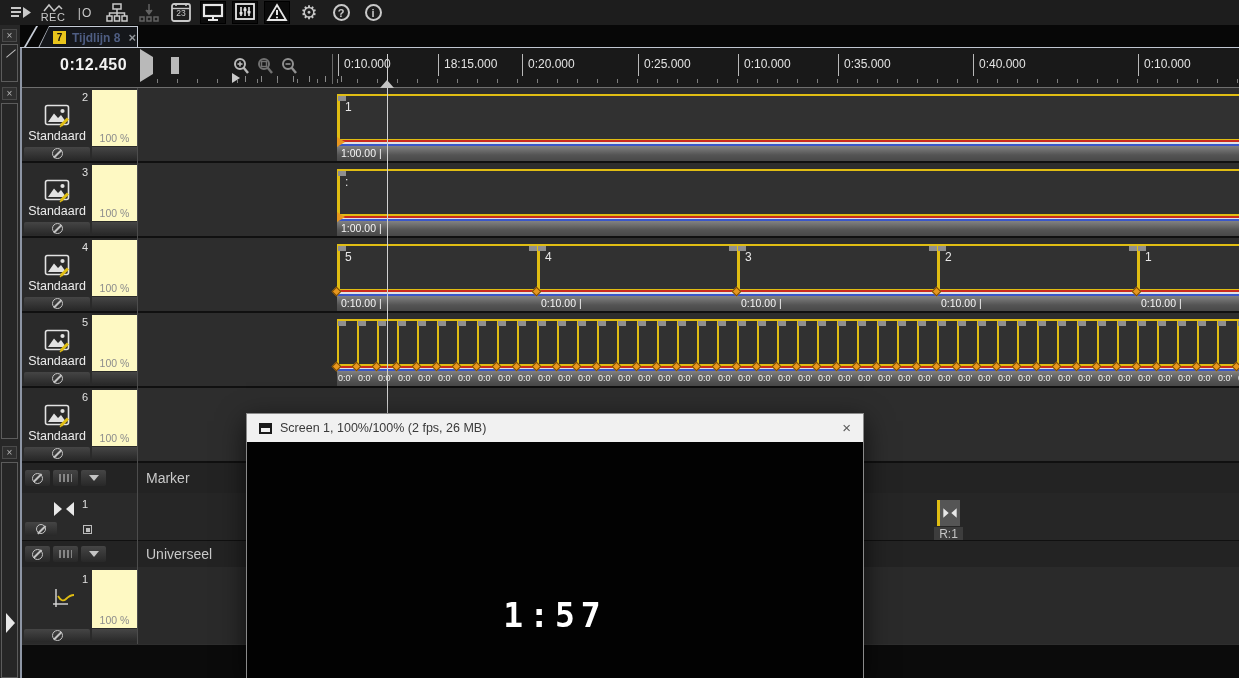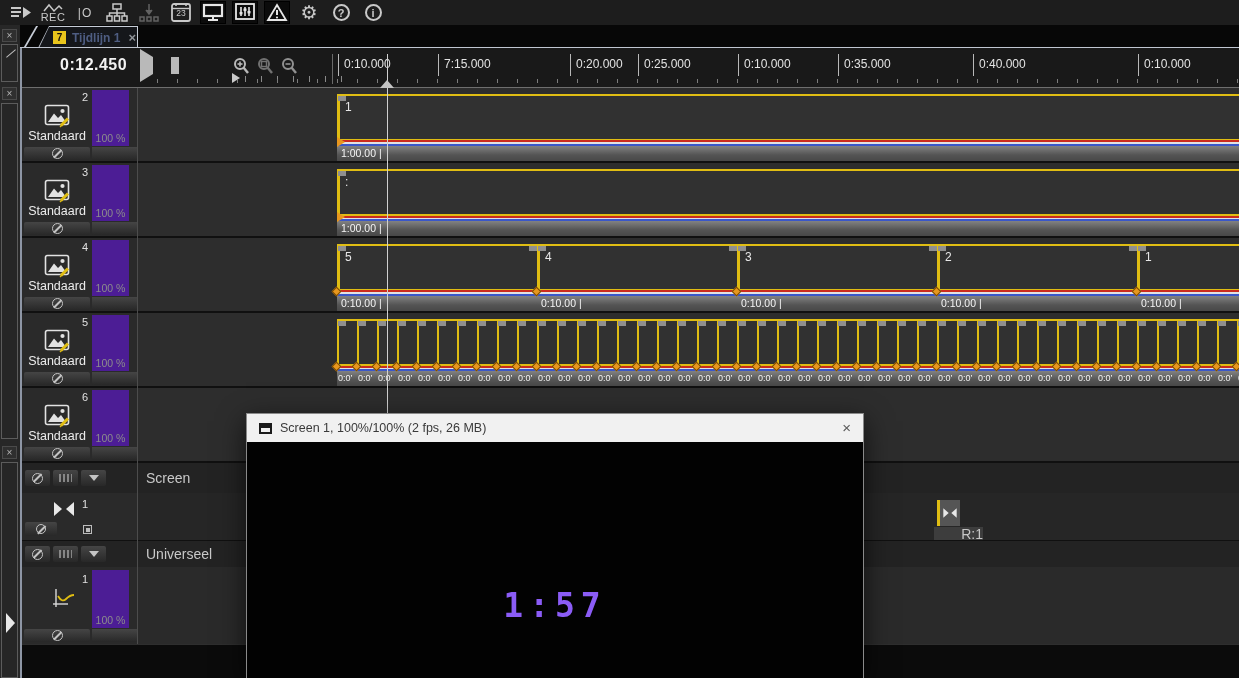--- a/index.html
+++ b/index.html
@@ -52,21 +52,21 @@
   .ruler-major span { position:absolute; left:5px; top:3px; font-size:12px; color:#e3e3e3; white-space:nowrap; }
   .ruler-minors { position:absolute; left:138px; top:31px; width:1101px; height:4px; background:repeating-linear-gradient(to right,transparent 0 19px,#7d7d7d 19px 20px); }
 
   
   .tracks-bg { position:absolute; left:22px; top:88px; width:1217px; height:556px; background:#101010; }
   .col-sep { position:absolute; left:137px; top:88px; width:1px; height:556px; background:#4c4c4c; }
   .t-header { position:absolute; left:22px; width:115px; height:73px; background:#2a2a2a; }
   .t-num { position:absolute; right:49px; top:3px; font-size:11px; color:#e0e0e0; }
   .t-icon { position:absolute; left:22px; top:16px; }
   .t-label { position:absolute; left:0; top:41px; width:70px; text-align:center; font-size:12.5px; color:#ececec; }
-  .t-fader { position:absolute; left:70px; top:2px; width:37px; height:56px; background:#4c1d95; }
+  .t-fader { position:absolute; left:70px; top:2px; width:45px; height:56px; background:#fef9c3; }
   .t-fader span { position:absolute; left:0; bottom:2px; width:100%; text-align:center; font-size:10.5px; color:#8c8c8c; }
   .t-noentry { position:absolute; left:2px; top:59px; width:66px; height:13px; background:linear-gradient(#454545,#282828); border-radius:2px; display:flex; align-items:center; justify-content:center; }
   .t-fstrip { position:absolute; left:70px; top:59px; width:45px; height:13px; background:linear-gradient(#454545,#282828); }
   .noentry-glyph { width:11px; height:11px; border:1.5px solid #c4c4c4; border-radius:50%; position:relative; }
   .noentry-glyph::after { content:""; position:absolute; left:-1px; top:3.6px; width:11px; height:1.5px; background:#c4c4c4; transform:rotate(-45deg); }
   .lane { position:absolute; left:137px; width:1102px; height:73px; background:#2d2d2d; overflow:hidden; }
 
   
   .clip { position:absolute; top:6px; height:67px; background:#313131; border-top:2px solid #e0bd13; }
   .clip-lborder { position:absolute; left:0; top:0; bottom:15px; width:3px; background:#e0bd13; }
@@ -82,38 +82,38 @@
 
   
   .group-row { position:absolute; left:22px; width:1217px; background:#232323; }
   .group-label { position:absolute; left:124px; top:50%; transform:translateY(-50%); font-size:14px; color:#c9c9c9; }
   .grp-btn { position:absolute; top:7px; width:25px; height:16px; background:linear-gradient(#454545,#282828); border-radius:2px; display:flex; align-items:center; justify-content:center; }
   .dots-glyph { width:13px; height:8px; background:repeating-linear-gradient(to right,#9a9a9a 0 2px,transparent 2px 4px); opacity:.8; }
   .caret-glyph { width:0; height:0; border-left:5px solid transparent; border-right:5px solid transparent; border-top:6px solid #c4c4c4; }
   .mtrack-header { position:absolute; left:22px; width:115px; background:#2a2a2a; }
   .mtrack-lane { position:absolute; left:137px; width:1102px; background:#262626; overflow:hidden; }
   .marker-widget { position:absolute; top:7px; width:23px; height:26px; background:#555; border-left:3px solid #e0bd13; display:flex; align-items:center; justify-content:center; }
-  .marker-tag { position:absolute; top:34px; width:49px; height:14px; background:#3d3d3d; color:#c6c6c6; font-size:14px; text-align:right; line-height:14px; }
+  .marker-tag { position:absolute; top:34px; width:29px; height:14px; background:#3d3d3d; color:#c6c6c6; font-size:12px; text-align:center; line-height:14px; }
   .flag-glyph { width:9px; height:9px; border:1px solid #bdbdbd; background:#2f2f2f; position:relative; }
   .flag-glyph::after { content:""; position:absolute; left:2px; top:2px; width:4px; height:4px; background:#bdbdbd; }
 
   .bottom-empty { position:absolute; left:22px; top:644px; width:1217px; height:34px; background:#0b0b0b; border-top:1px solid #2e2e2e; }
 
   
   .playhead-line { position:absolute; left:387px; top:54px; width:1px; height:590px; background:#d0d0d0; z-index:5; }
   .playhead-tri { position:absolute; left:380px; top:80px; width:0; height:0; border-left:7px solid transparent; border-right:7px solid transparent; border-bottom:8px solid #c4c4c4; z-index:6; }
 
   
   .float-win { position:absolute; left:246px; top:413px; width:618px; height:265px; z-index:10; border:1px solid #8a8a8a; box-shadow:0 8px 26px rgba(0,0,0,.65); }
   .win-titlebar { position:absolute; left:0; top:0; width:100%; height:28px; background:#f1f1f1; display:flex; align-items:center; }
   .win-icon { width:13px; height:11px; border:2px solid #1b1b1b; border-top-width:5px; margin:0 8px 0 12px; }
   .win-title { font-size:12.5px; color:#3a3a3a; }
   .win-close { position:absolute; right:12px; top:5px; font-size:15px; color:#5a5a5a; }
   .win-content { position:absolute; left:0; top:28px; width:100%; height:237px; background:#020202; }
-  .win-display { position:absolute; left:50%; transform:translateX(-50%); top:144px; font-family:"DejaVu Sans Mono", monospace; font-weight:bold; font-size:33px; letter-spacing:6px; color:#8b5cf6; }
+  .win-display { position:absolute; left:50%; transform:translateX(-50%); top:154px; font-family:"DejaVu Sans Mono", monospace; font-weight:bold; font-size:33px; letter-spacing:6px; color:#ffffff; }
 </style>
 </head>
 <body>
 
 <div class="screen">
 
   <div class="toolbar">
     <span class="tb-icon">
       <svg width="22" height="18" viewBox="0 0 22 18">
           <g stroke="#c9c9c9" stroke-width="2">
@@ -200,21 +200,21 @@
     <span class="tb-icon">
       <span class="circ-glyph">i</span>
     </span>
   </div>
 
   <div class="tabbar">
     <div class="tab-slant"></div>
     <div class="tab">
       <div class="tab-inner">
         <span class="tab-badge">7</span>
-        <span class="tab-label">Tijdlijn 1</span>
+        <span class="tab-label">Tijdlijn 8</span>
         <span class="tab-close">×</span>
       </div>
     </div>
   </div>
   <div class="panel-topline"></div>
 
   <div class="left-strip">
     <div class="ls-x" style="top:4px">×</div>
     <div class="ls-box" style="top:19px; height:38px">
         <div class="ls-diag"></div>
@@ -256,23 +256,23 @@
         </svg>
     </span>
     <div class="zoom-slider-ticks"></div>
     <div class="zoom-slider-thumb"></div>
     <div class="tr-sep"></div>
     <div id="ruler-ticks">
         <div class="ruler-major" style="left: 316px;">
           <span>0:10.000</span>
         </div>
         <div class="ruler-major" style="left: 416px;">
-          <span>7:15.000</span>
-        </div>
-        <div class="ruler-major" style="left: 548px;">
+          <span>18:15.000</span>
+        </div>
+        <div class="ruler-major" style="left: 500px;">
           <span>0:20.000</span>
         </div>
         <div class="ruler-major" style="left: 616px;">
           <span>0:25.000</span>
         </div>
         <div class="ruler-major" style="left: 716px;">
           <span>0:10.000</span>
         </div>
         <div class="ruler-major" style="left: 816px;">
           <span>0:35.000</span>
@@ -792,21 +792,21 @@
   <div class="group-row" style="top:463px; height:30px">
     <span class="grp-btn" style="left:3px">
         <span class="noentry-glyph"></span>
       </span>
     <span class="grp-btn" style="left:31px">
         <span class="dots-glyph"></span>
       </span>
     <span class="grp-btn" style="left:59px">
         <span class="caret-glyph"></span>
       </span>
-    <span class="group-label">Screen</span>
+    <span class="group-label">Marker</span>
   </div>
 
   <div class="mtrack-header" style="top:493px; height:47px">
     <span style="position:absolute; left:30px; top:8px">
       <svg width="24" height="16" viewBox="0 0 24 16">
           <path d="M2 1 L10 8 L2 15 Z" fill="#e8e8e8"></path>
           <path d="M22 1 L14 8 L22 15 Z" fill="#e8e8e8"></path>
         </svg>
     </span>
     <span class="t-num" style="right:49px; top:5px">1</span>

